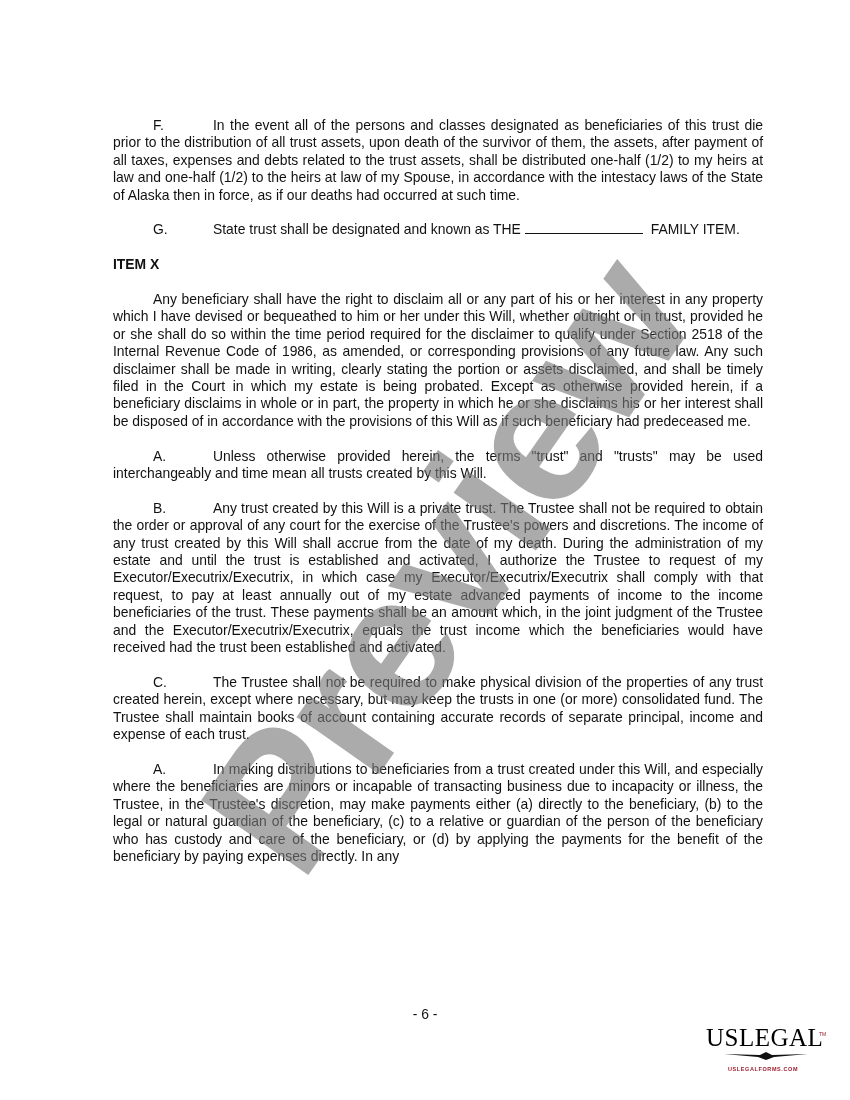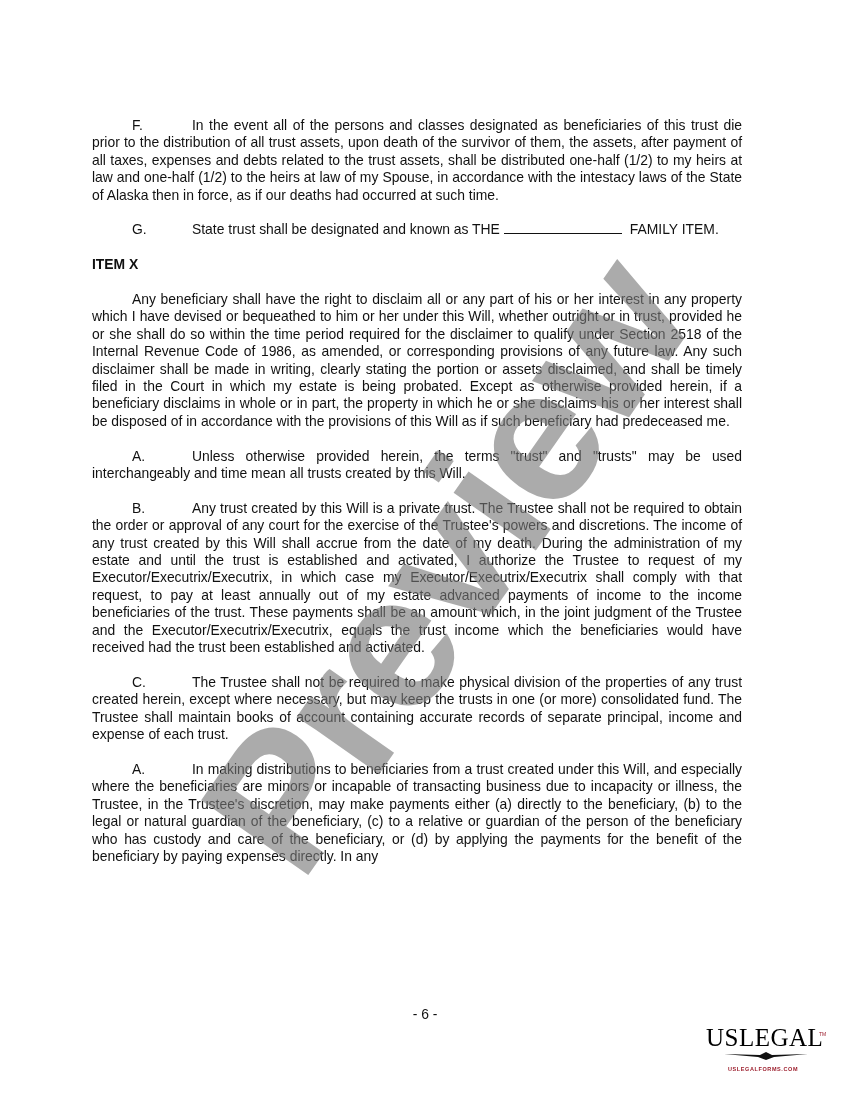--- a/index.html
+++ b/index.html
@@ -1,21 +1,21 @@
 <!DOCTYPE html>
 <html><head>
 <meta charset="utf-8">
 <style>
   html, body { margin: 0; padding: 0; background: #ffffff; }
   body { width: 850px; height: 1100px; position: relative; overflow: hidden; }
   .page {
     position: absolute; left: 0; top: 0; width: 850px; height: 1100px; background: #fff;
     font-family: "Liberation Sans", sans-serif; color: #111; font-size: 13.9px; line-height: 17.4px;
   }
-  .content { position: absolute; left: 92px; top: 117px; width: 650px; }
+  .content { position: absolute; left: 113px; top: 117px; width: 650px; }
   p { margin: 0; text-align: justify; }
   .indent { text-indent: 40px; }
   .label { display: inline-block; width: 60px; text-indent: 0; }
   .para { margin-bottom: 17.4px; }
   .heading { text-align: left; font-weight: bold; margin: 0 0 17.4px 0; }
   .heading.tight { margin-bottom: 0; }
   .blank { display: inline-block; width: 118px; border-bottom: 1.5px solid #111; height: 12px; vertical-align: baseline; margin: 0 4px; }
   .bold { font-weight: normal; }
   .page-number { position: absolute; left: 0; width: 850px; top: 1006px; text-align: center; font-size: 13.9px; }
   .watermark {

